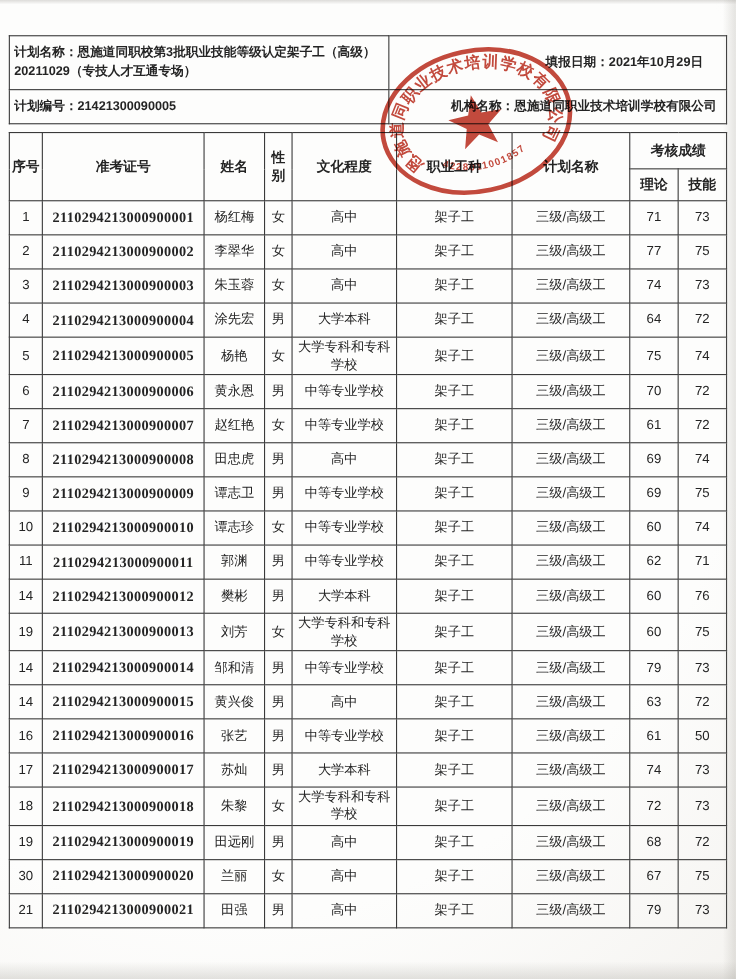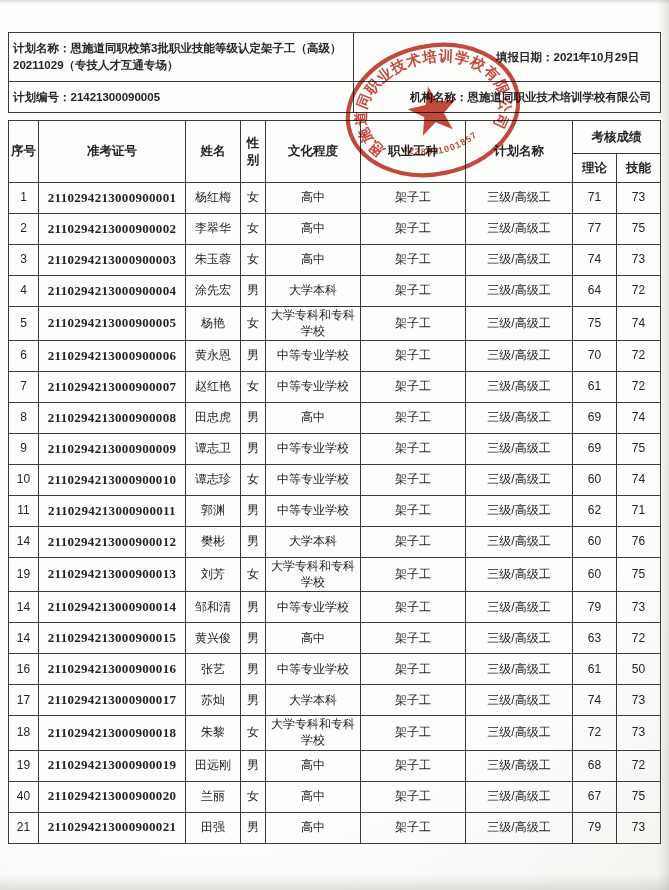--- a/index.html
+++ b/index.html
@@ -327,21 +327,21 @@
           <td class="ticket">2110294213000900019</td>
           <td class="name-cell">田远刚</td>
           <td>男</td>
           <td>高中</td>
           <td>架子工</td>
           <td>三级/高级工</td>
           <td>68</td>
           <td>72</td>
         </tr>
         <tr>
-          <td>40</td>
+          <td>30</td>
           <td class="ticket">2110294213000900020</td>
           <td class="name-cell">兰丽</td>
           <td>女</td>
           <td>高中</td>
           <td>架子工</td>
           <td>三级/高级工</td>
           <td>67</td>
           <td>75</td>
         </tr>
         <tr>

